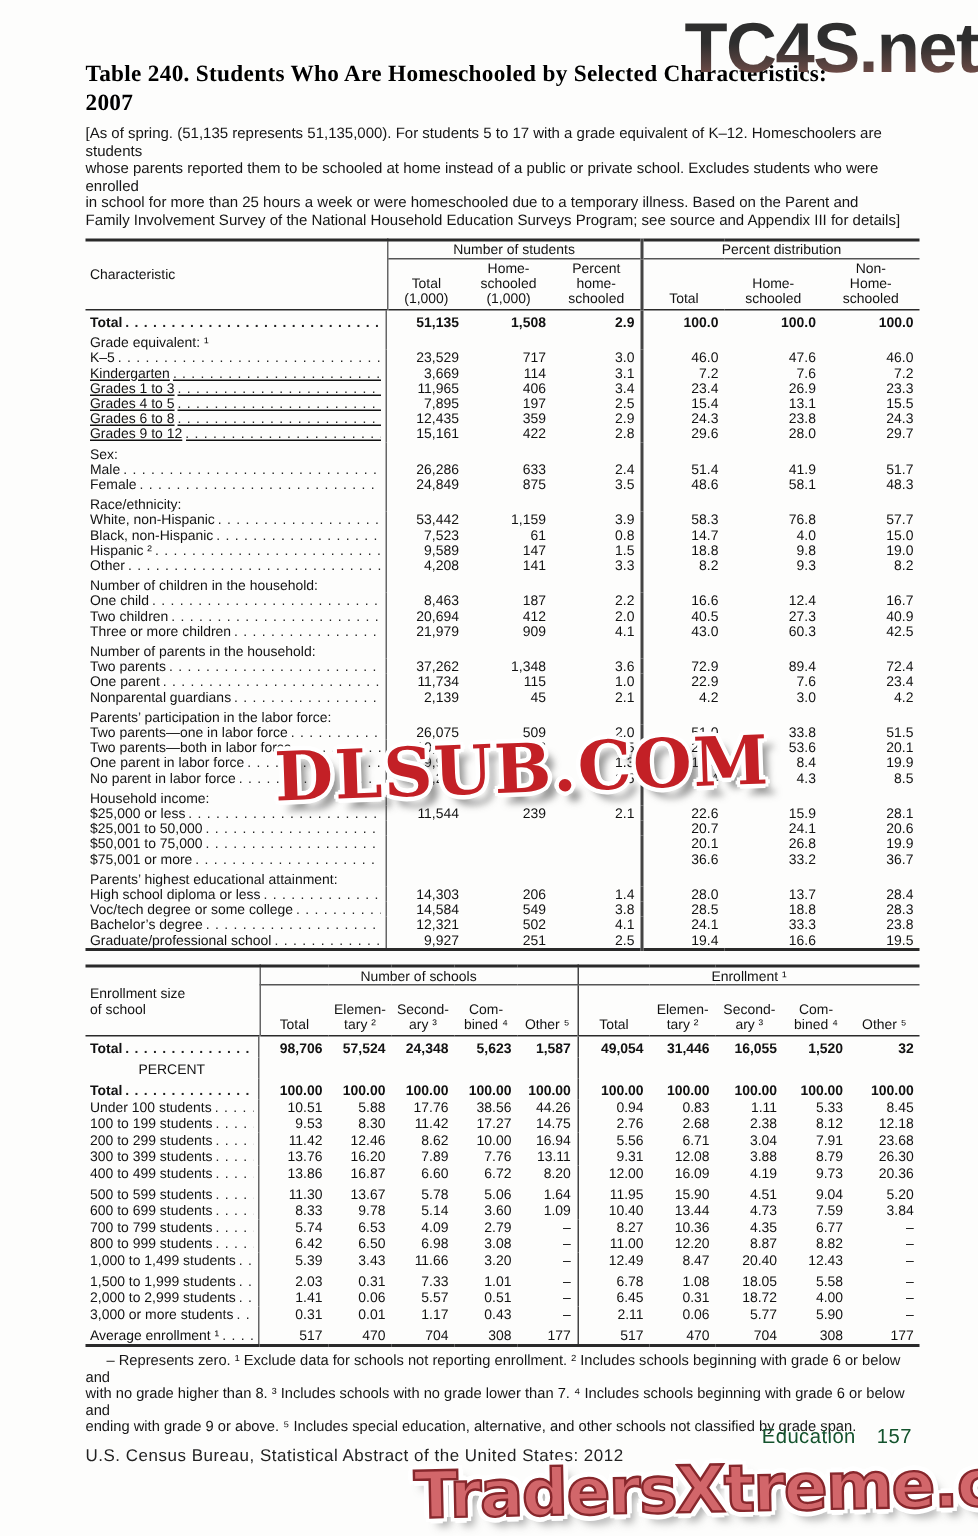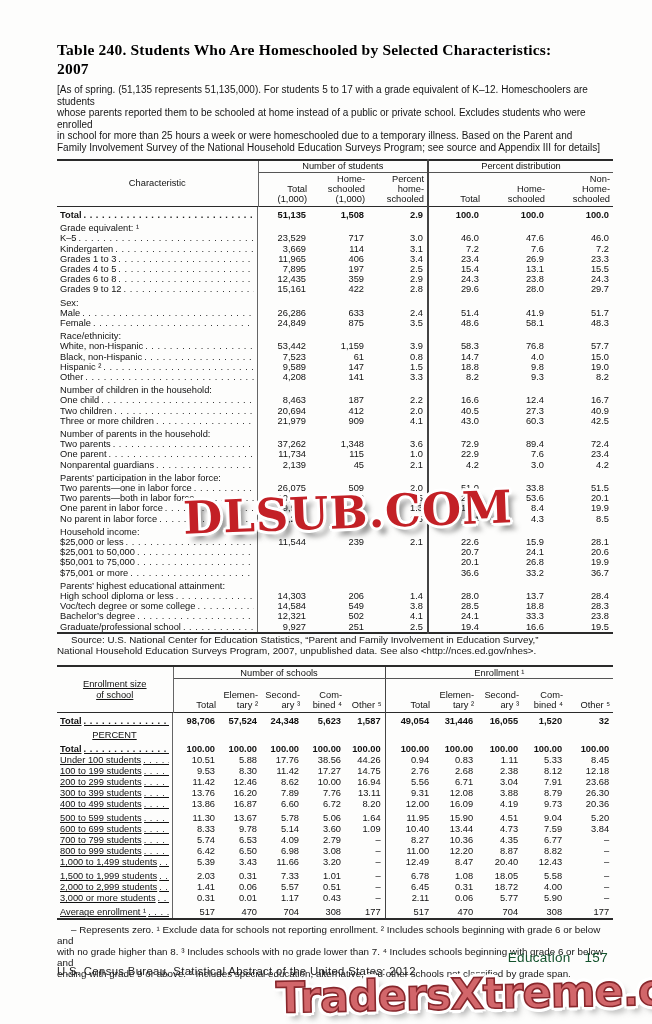--- a/index.html
+++ b/index.html
@@ -14,41 +14,41 @@
   h1.tbl-title {
     font-family:"Liberation Serif", serif; font-weight:bold;
     font-size:15.5px; line-height:19px; letter-spacing:.2px; color:#000;
     margin-bottom:6px;
   }
   p.tbl-note { font-size:10px; line-height:11.6px; margin-bottom:5px; color:#151515; }
   table.stat { border-collapse:collapse; table-layout:fixed; width:556px;
     border-top:2px solid #2a2a2a; border-bottom:2px solid #2a2a2a; }
   table.stat th, table.stat td { font-size:9.3px; font-weight:normal; padding:0 3px; }
   thead th.grp { text-align:center; border-bottom:1px solid #555; height:13px; vertical-align:middle; }
-  thead th.colh { text-align:right; vertical-align:bottom; padding-bottom:2px; line-height:10px; }
-  thead th.stub-h { text-align:center; vertical-align:middle; line-height:11px; }
+  thead th.colh { text-align:center; vertical-align:bottom; padding-bottom:2px; line-height:10px; }
+  thead th.stub-h { text-align:left; vertical-align:middle; line-height:11px; }
   thead tr.l2 th { height:34px; }
   #t240 thead, #t241 thead { border-bottom:1.5px solid #2a2a2a; }
   
   #t240 th.stub-h, #t240 td:nth-child(1) { border-right:1px solid #666; }
   #t240 th.g1, #t240 tr.l2 th:nth-child(3), #t240 td:nth-child(4) { border-right:2px solid #444; }
-  #t241 th.stub-h, #t241 td:nth-child(1) { border-right:1px solid #666;text-decoration:underline; }
+  #t241 th.stub-h, #t241 td:nth-child(1) { border-right:1px solid #666; }
   #t241 th.g1, #t241 tr.l2 th:nth-child(5), #t241 td:nth-child(6) { border-right:1.5px solid #444; }
   tbody td { height:10.2px; line-height:10.2px; white-space:nowrap; overflow:hidden; }
   #t241 tbody td { height:11px; line-height:11px; }
   tbody td.num { text-align:right; padding-right:4px; }
   tbody tr.bold td { font-weight:bold; }
   tbody tr.gap td { padding-top:3px; height:13.2px; }
   #t241 tbody tr.gap td { height:14px; }
   td.stub { display:flex; align-items:baseline; }
   td.stub .lt { white-space:nowrap; }
   td.stub .dots { flex:1; overflow:hidden; white-space:nowrap; color:#222; margin-left:2px; }
   td.stub .dots::after { content:". . . . . . . . . . . . . . . . . . . . . . . . . . . . . . . . . . . . . . . . . . . . . . . . . . . ."; letter-spacing:.5px; }
   td.stub.ctr { justify-content:center; }
-  .ind0 { padding-left:3px; } .ind1 { padding-left:10px; } .ind2 { padding-left:17px; }
+  .ind0 { padding-left:3px; } .ind1 { padding-left:10px; } .ind2 { padding-left:17px;text-decoration:underline; }
   p.fn { font-size:9.8px; line-height:11px; margin-top:4px; text-indent:14px; color:#151515; }
   p.src { font-size:9.8px; line-height:11px; text-indent:14px; color:#151515; }
   .t241-block { margin-top:9px; }
   .edu-line { position:absolute; right:44px; top:950px; font-size:13.5px; color:#14532d; letter-spacing:.3px; }
   .edu-line .num { margin-left:14px; }
   .footer-left { position:absolute; left:57px; top:965px; font-size:11.3px; letter-spacing:.35px; color:#222; }
   
   .wm { position:absolute; pointer-events:none; }
   .wm-top {
     top:4px; right:0px; font-size:47px; font-weight:bold;
@@ -77,20 +77,21 @@
       0 -4px 0 #fff, 0 4px 0 #fff, -4px 0 0 #fff, 4px 0 0 #fff,
       5px 6px 6px rgba(80,80,80,.5);
     z-index:6;
   }
 </style>
 </head>
 <body>
 
 <div class="page">
 
+  <div class="wm wm-top">TC4S.net</div>
 
   <div class="content">
 
     <h1 class="tbl-title pre">Table 240. Students Who Are Homeschooled by Selected Characteristics:
 2007</h1>
     <p class="tbl-note pre">[As of spring. (51,135 represents 51,135,000). For students 5 to 17 with a grade equivalent of K–12. Homeschoolers are students
 whose parents reported them to be schooled at home instead of a public or private school. Excludes students who were enrolled
 in school for more than 25 hours a week or were homeschooled due to a temporary illness. Based on the Parent and
 Family Involvement Survey of the National Household Education Surveys Program; see source and Appendix III for details]</p>
 
@@ -584,22 +585,20 @@
             <td class="num">9,927</td>
             <td class="num">251</td>
             <td class="num">2.5</td>
             <td class="num">19.4</td>
             <td class="num">16.6</td>
             <td class="num">19.5</td>
           </tr>
         </tbody>
     </table>
 
-    <p class="src pre">Source: U.S. National Center for Education Statistics, “Parent and Family Involvement in Education Survey,”
-National Household Education Surveys Program, 2007, unpublished data. See also &lt;http://nces.ed.gov/nhes&gt;.</p>
 
     <div class="t241-block">
 
       <table class="stat" id="t241">
         <colgroup>
           <col style="width:116px">
             <col style="width:46px">
             <col style="width:42px">
             <col style="width:42px">
             <col style="width:42px">

